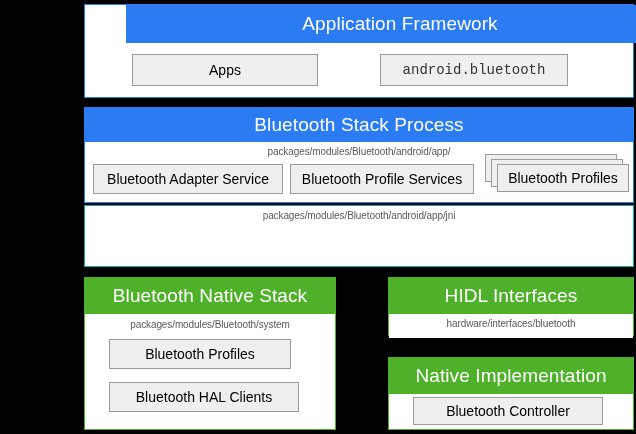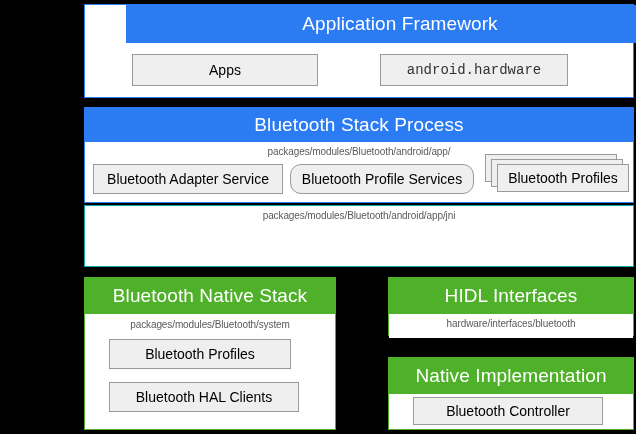--- a/index.html
+++ b/index.html
@@ -118,32 +118,32 @@
 </style>
 </head>
 <body>
 
 <div class="stage">
 
   <div class="panel blue" style="left:84px; top:4px; width:550px; height:94px;">
     <div class="panel-header hdr-blue" style="height:38px;margin-left:41px;">Application Framework</div>
     <div class="panel-body" style="height:54px;">
       <div class="box" style="left:47px; top:11px; width:186px; height:32px;">Apps</div>
-      <div class="box mono" style="left:295px; top:11px; width:188px; height:32px;">android.hardware</div>
+      <div class="box mono" style="left:295px; top:11px; width:188px; height:32px;">android.bluetooth</div>
     </div>
   </div>
 
   <div class="panel blue" style="left:84px; top:107px; width:550px; height:96px;">
     <div class="panel-header hdr-blue" style="height:34px;">Bluetooth Stack Process</div>
     <div class="panel-body" style="height:60px;">
       <div class="path-label" style="position:absolute; left:0; top:4px; width:100%;">packages/modules/Bluetooth/android/app/</div>
 
       <div class="box" style="left:8px; top:22px; width:190px; height:30px;">Bluetooth Adapter Service</div>
 
-      <div class="box" style="left:205px; top:22px; width:184px; height:30px;border-radius:11px;">Bluetooth Profile Services</div>
+      <div class="box" style="left:205px; top:22px; width:184px; height:30px;">Bluetooth Profile Services</div>
 
       <div class="stack" style="left:400px; top:12px; width:146px; height:44px;">
         <div class="card" style="left:0px; top:0px; width:132px; height:28px;"></div>
         <div class="card" style="left:6px; top:5px; width:132px; height:28px;"></div>
         <div class="card front" style="left:12px; top:10px; width:132px; height:28px;">Bluetooth Profiles</div>
       </div>
     </div>
   </div>
 
   <div class="panel teal" style="left:84px; top:205px; width:550px; height:62px;">

